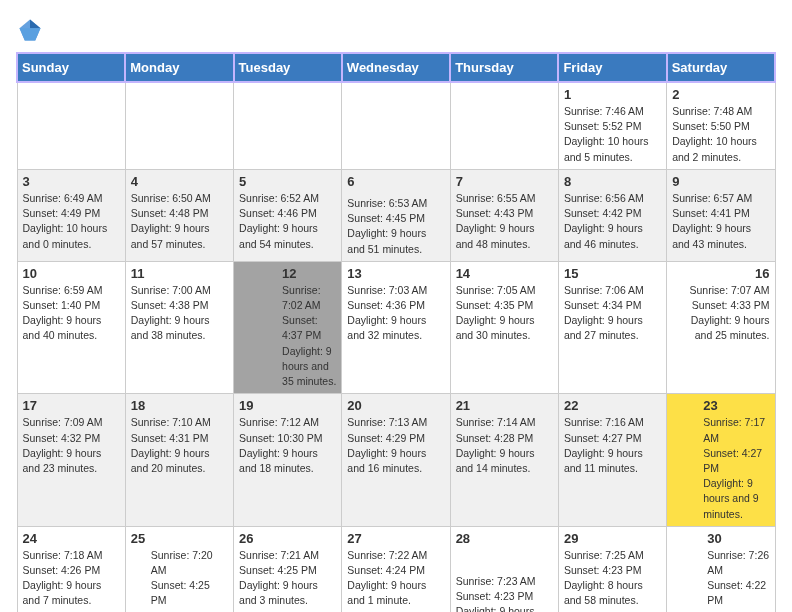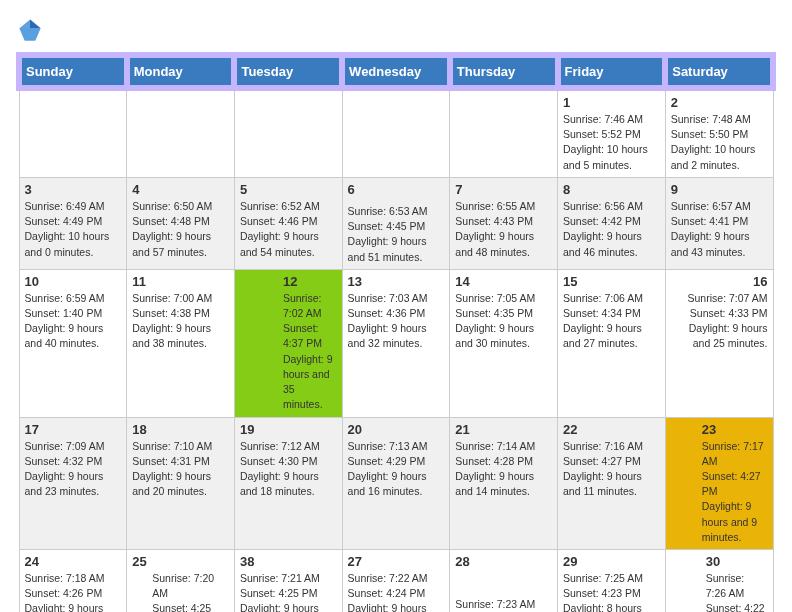--- a/index.html
+++ b/index.html
@@ -55,21 +55,21 @@
       width: 100%;
       border-collapse: collapse;
       border: 1px solid #ccc;
     }
     .calendar th {
       background-color: #3a7abf;
       color: #fff;
       font-size: 13px;
       padding: 6px 4px;
       text-align: left;
-      border: 6px solid #c4b5fd;
+      border: 2px solid #c4b5fd;
       font-weight: bold;
     }
     .calendar td {
       vertical-align: top;
       width: 14.28%;
       border: 1px solid #ccc;
       padding: 4px 5px;
       font-size: 10.5px;
       color: #333;
       min-height: 80px;
@@ -201,21 +201,21 @@
             <div class="day-info" style="white-space: pre-line;">Sunrise: 6:59 AM
 Sunset: 1:40 PM
 Daylight: 9 hours and 40 minutes.</div>
           </td>
           <td style="background: rgb(255, 255, 255);">
             <span class="day-number">11</span>
             <div class="day-info" style="white-space: pre-line;">Sunrise: 7:00 AM
 Sunset: 4:38 PM
 Daylight: 9 hours and 38 minutes.</div>
           </td>
-          <td style="background: #84cc16; padding-left: 48px;">
+          <td style="background: #a3a3a3; padding-left: 48px;">
             <span class="day-number">12</span>
             <div class="day-info" style="white-space: pre-line;">Sunrise: 7:02 AM
 Sunset: 4:37 PM
 Daylight: 9 hours and 35 minutes.</div>
           </td>
           <td style="background: rgb(255, 255, 255);">
             <span class="day-number">13</span>
             <div class="day-info" style="white-space: pre-line;">Sunrise: 7:03 AM
 Sunset: 4:36 PM
 Daylight: 9 hours and 32 minutes.</div>
@@ -248,63 +248,63 @@
           </td>
           <td style="background: rgb(240, 240, 240);">
             <span class="day-number">18</span>
             <div class="day-info" style="white-space: pre-line;">Sunrise: 7:10 AM
 Sunset: 4:31 PM
 Daylight: 9 hours and 20 minutes.</div>
           </td>
           <td style="background: rgb(240, 240, 240);">
             <span class="day-number">19</span>
             <div class="day-info" style="white-space: pre-line;">Sunrise: 7:12 AM
-Sunset: 4:30 PM
+Sunset: 10:30 PM
 Daylight: 9 hours and 18 minutes.</div>
           </td>
           <td style="background: rgb(240, 240, 240);">
             <span class="day-number">20</span>
             <div class="day-info" style="white-space: pre-line;">Sunrise: 7:13 AM
 Sunset: 4:29 PM
 Daylight: 9 hours and 16 minutes.</div>
           </td>
           <td style="background: rgb(240, 240, 240);">
             <span class="day-number">21</span>
             <div class="day-info" style="white-space: pre-line;">Sunrise: 7:14 AM
 Sunset: 4:28 PM
 Daylight: 9 hours and 14 minutes.</div>
           </td>
           <td style="background: rgb(240, 240, 240);">
             <span class="day-number">22</span>
             <div class="day-info" style="white-space: pre-line;">Sunrise: 7:16 AM
 Sunset: 4:27 PM
 Daylight: 9 hours and 11 minutes.</div>
           </td>
-          <td style="background: #eab308; padding-left: 36px;">
+          <td style="background: #fde047; padding-left: 36px;">
             <span class="day-number">23</span>
             <div class="day-info" style="white-space: pre-line;">Sunrise: 7:17 AM
 Sunset: 4:27 PM
 Daylight: 9 hours and 9 minutes.</div>
           </td>
         </tr>
         <tr>
           <td style="background: rgb(255, 255, 255);">
             <span class="day-number">24</span>
             <div class="day-info" style="white-space: pre-line;">Sunrise: 7:18 AM
 Sunset: 4:26 PM
 Daylight: 9 hours and 7 minutes.</div>
           </td>
           <td style="background: rgb(255, 255, 255);">
             <span class="day-number">25</span>
             <div class="day-info" style="white-space: pre-line; margin-left: 20px;">Sunrise: 7:20 AM
 Sunset: 4:25 PM
 Daylight: 9 hours and 5 minutes.</div>
           </td>
           <td style="background: rgb(255, 255, 255);">
-            <span class="day-number">38</span>
+            <span class="day-number">26</span>
             <div class="day-info" style="white-space: pre-line;">Sunrise: 7:21 AM
 Sunset: 4:25 PM
 Daylight: 9 hours and 3 minutes.</div>
           </td>
           <td style="background: rgb(255, 255, 255);">
             <span class="day-number">27</span>
             <div class="day-info" style="white-space: pre-line;">Sunrise: 7:22 AM
 Sunset: 4:24 PM
 Daylight: 9 hours and 1 minute.</div>
           </td>

